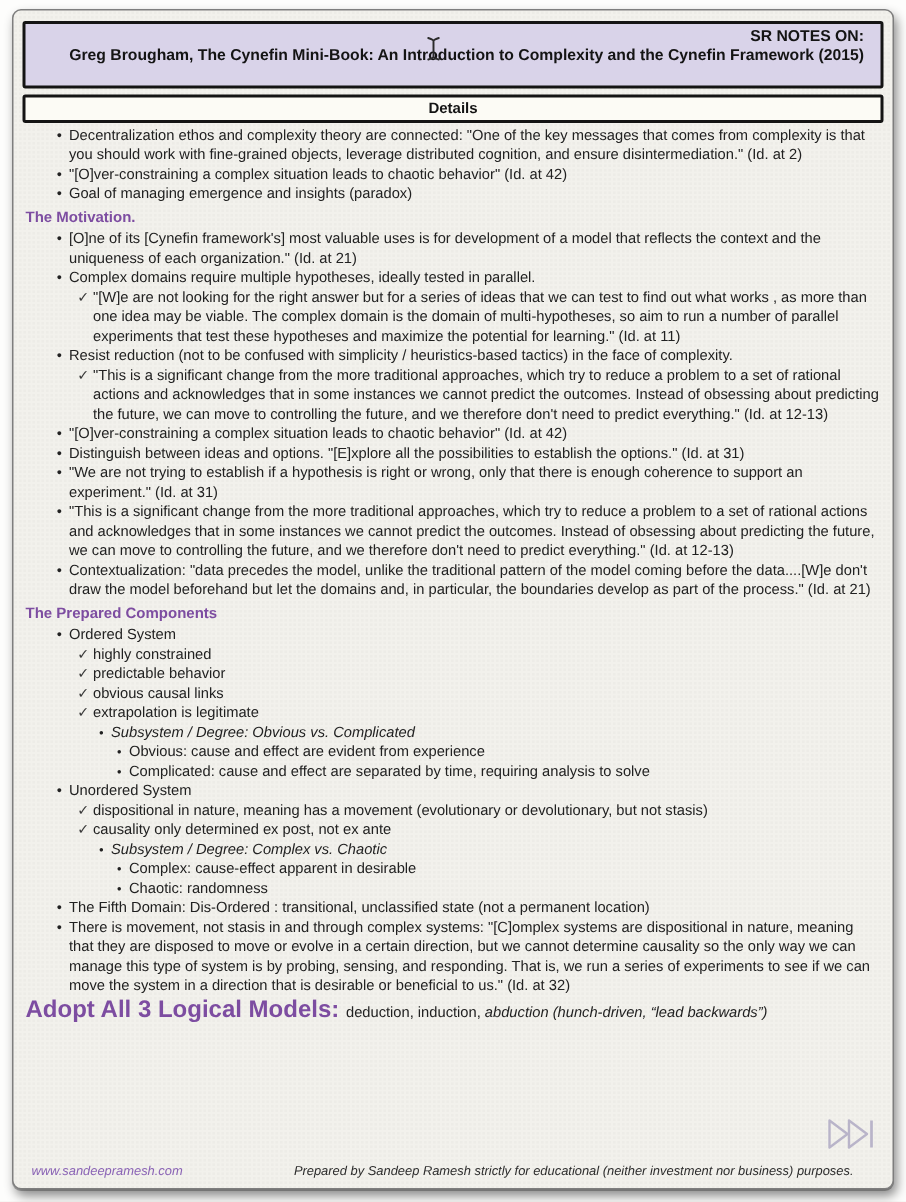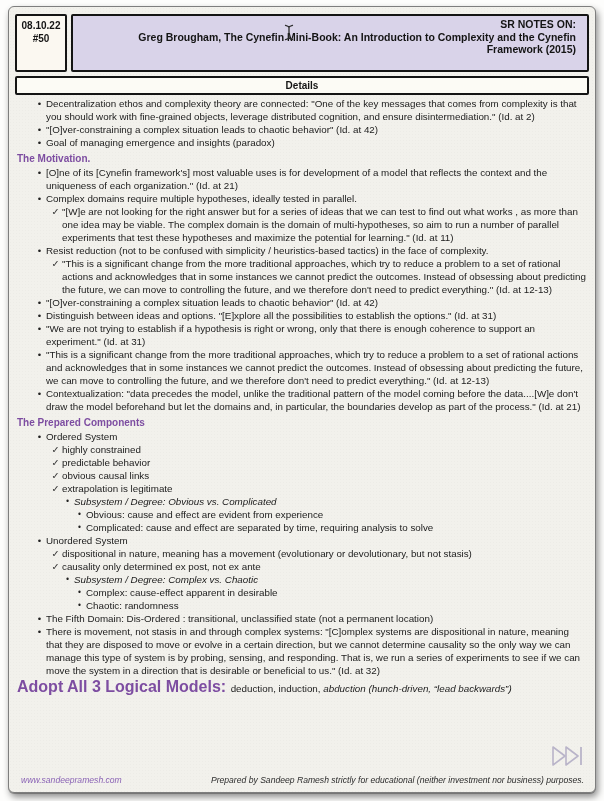--- a/index.html
+++ b/index.html
@@ -56,39 +56,35 @@
   .l1{margin-left:18px;}
   .l2{margin-left:34px;}
   .l3{margin-left:46px;}
   .l4{margin-left:58px;}
   .l2 .glyph{color:#3a3a3a;font-size:9.5px;}
   .l3 .glyph,.l4 .glyph{font-size:8.5px;line-height:13px;}
   .it{font-style:italic;}
   .adopt{margin:3px 0 0 2px;}
   .sec-h-inline{color:#7d4da1;font-weight:bold;font-size:16px;}
   .footer{
-    position:absolute;left:12px;right:11px;bottom:7px;
+    position:absolute;left:12px;right:26px;bottom:7px;
     display:flex;justify-content:space-between;align-items:baseline;
     font-size:8.6px;font-style:italic;
   }
   .site{color:#8a63b5;}
   .disclaimer{color:#2c2c2c;text-align:right;}
   .skip-icon{position:absolute;right:9px;bottom:24px;}
   .cursor-ibeam{position:absolute;left:284px;top:24px;pointer-events:none;}
 </style>
 </head>
 <body>
 
 <div class="page">
 
   <div class="hdr">
-    <div class="date-box">
-      <div>08.10.22</div>
-      <div>#50</div>
-    </div>
     <div class="title-box">
       <div>SR NOTES ON:</div>
       <div>Greg Brougham, The Cynefin Mini-Book: An Introduction to Complexity and the Cynefin Framework (2015)</div>
     </div>
   </div>
 
   <div class="details-bar">Details</div>
 
   <div class="content">
       <section>

